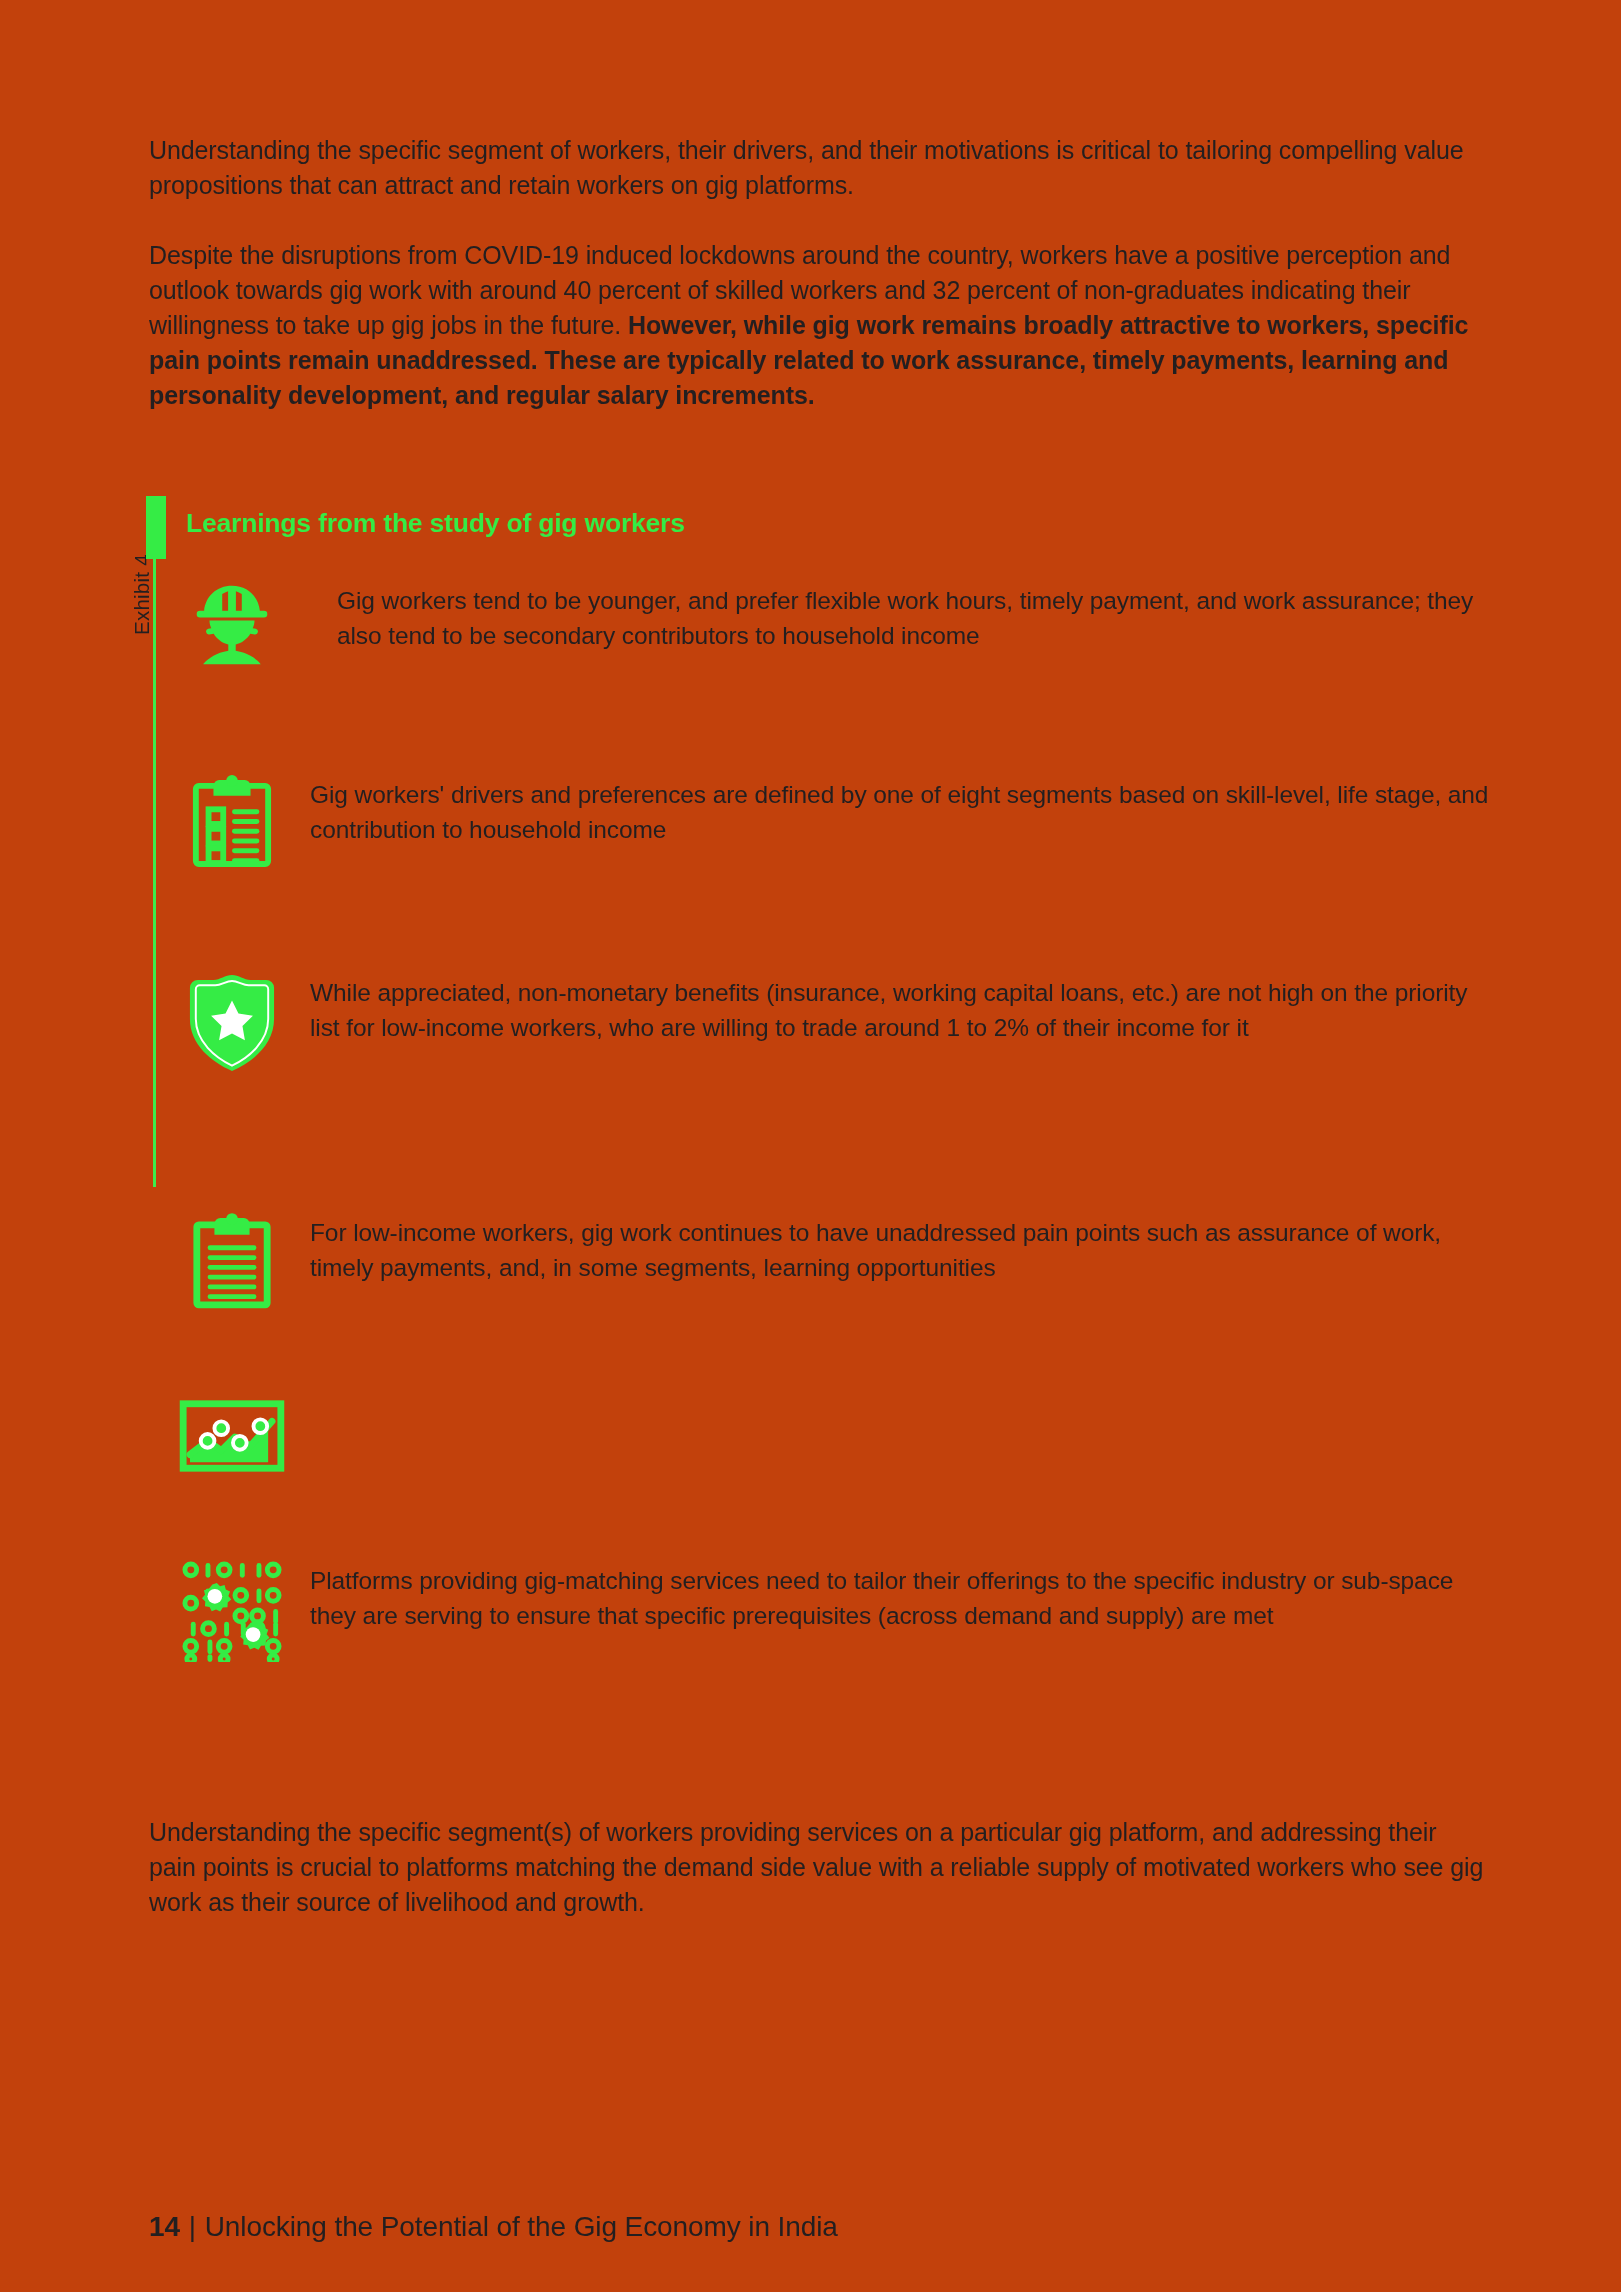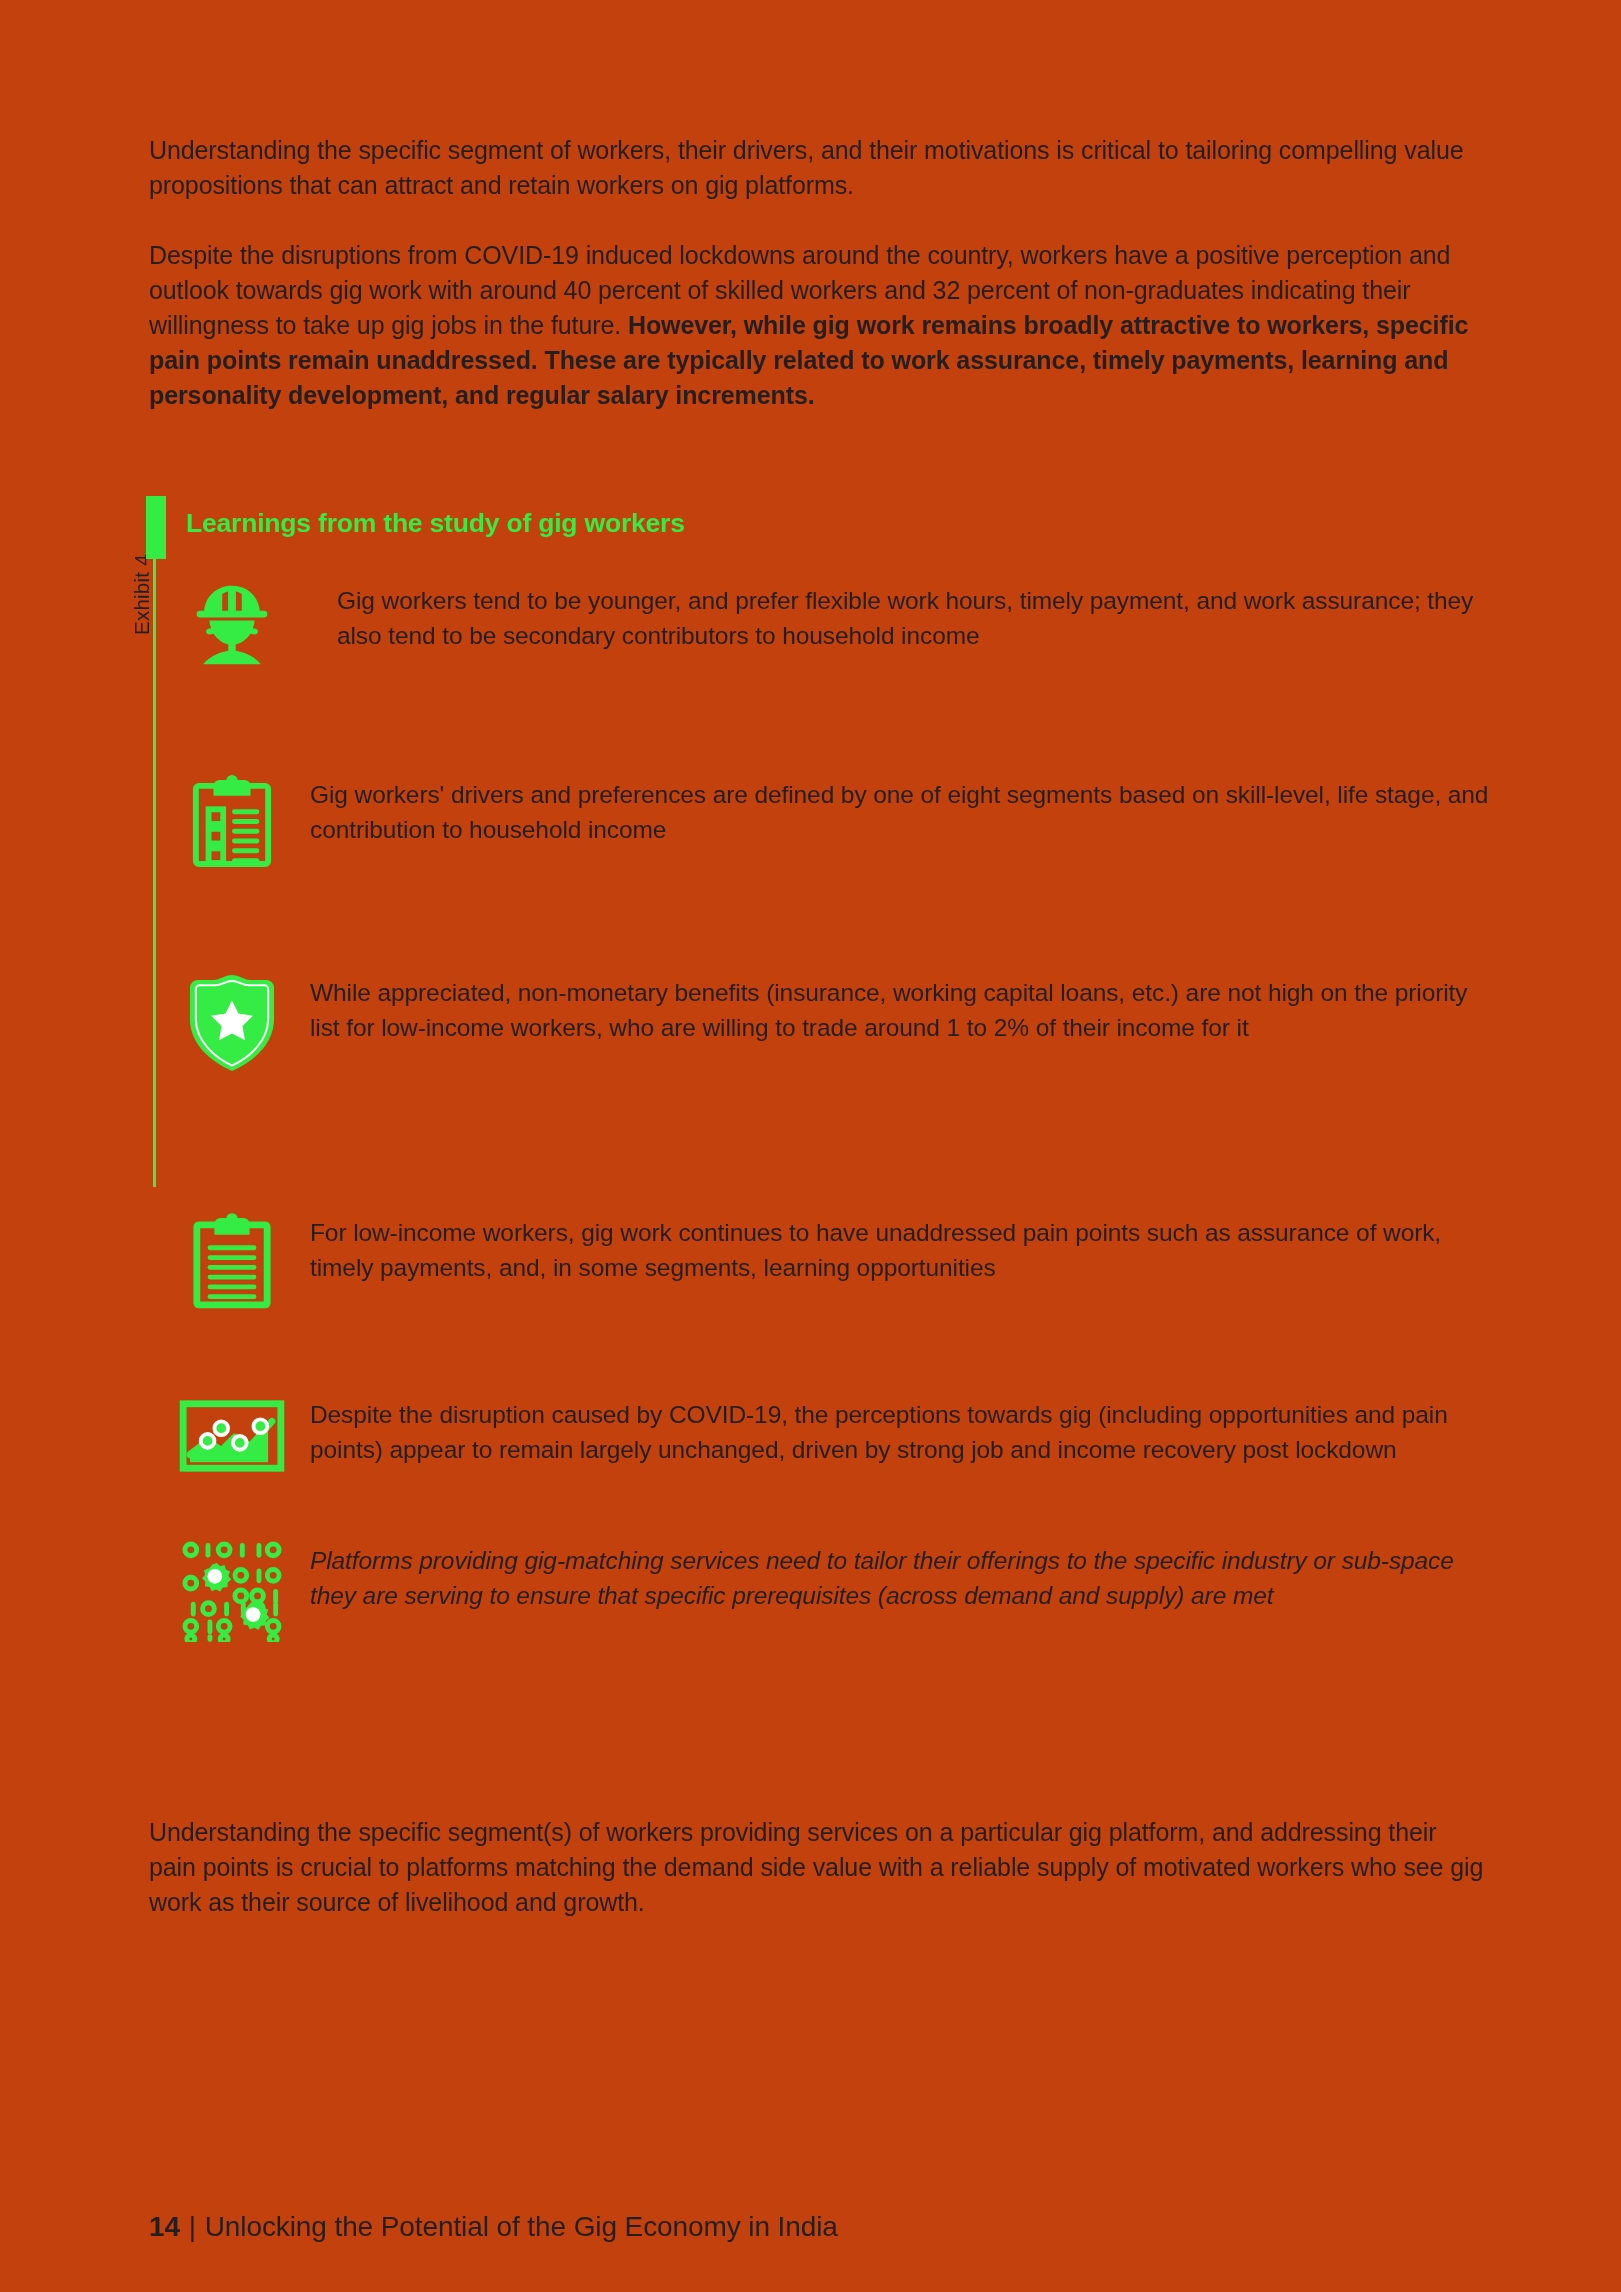--- a/index.html
+++ b/index.html
@@ -123,21 +123,21 @@
     padding-right: 9.8px;
   }
 
   
   .rows .row { position: absolute; left: 0; width: 100%; }
   .row-1 { top: 0px; gap: 27px; }
   .row-2 { top: 194px; }
   .row-3 { top: 392px; }
   .row-4 { top: 632px; }
   .row-5 { top: 814px; }
-  .row-6 { top: 960px; font-style: italic; }
+  .row-6 { top: 980px; }
 
   .icon-svg { display: block; }
 
   
   .closing {
     position: absolute;
     left: 149px;
     top: 1815px;
     width: 1338px;
   }
@@ -250,21 +250,20 @@
           <svg class="icon-svg" width="106" height="84" viewBox="0 0 108 86" aria-hidden="true">
             <rect x="4" y="10" width="100" height="66" fill="none" stroke="#35ec45" stroke-width="7"></rect>
             <path fill="#35ec45" d="M11 70V60l18-14 14 10 14-12 16 8 18-22v40z"></path>
             <polyline points="11,62 29,48 43,58 57,44 73,53 95,28" fill="none" stroke="#35ec45" stroke-width="7" stroke-linejoin="round" stroke-linecap="round"></polyline>
             <circle cx="29" cy="48" r="7" fill="#35ec45" stroke="#ffffff" stroke-width="4"></circle>
             <circle cx="43" cy="35" r="7" fill="#35ec45" stroke="#ffffff" stroke-width="4"></circle>
             <circle cx="62" cy="50" r="7" fill="#35ec45" stroke="#ffffff" stroke-width="4"></circle>
             <circle cx="83" cy="33" r="7" fill="#35ec45" stroke="#ffffff" stroke-width="4"></circle>
           </svg>
         </div>
-        <div class="row-text">Despite the disruption caused by COVID-19, the perceptions towards gig (including opportunities and pain points) appear to remain largely unchanged, driven by strong job and income recovery post lockdown</div>
       </div>
 
       <div class="row row-6">
         <div class="row-icon">
           <svg class="icon-svg" width="102" height="102" viewBox="0 0 104 104" aria-hidden="true">
             <g fill="none" stroke="#35ec45" stroke-width="5">
               <circle cx="10" cy="10" r="6"></circle>
               <circle cx="44" cy="10" r="6"></circle>
               <circle cx="94" cy="10" r="6"></circle>
               <circle cx="10" cy="44" r="6"></circle>

